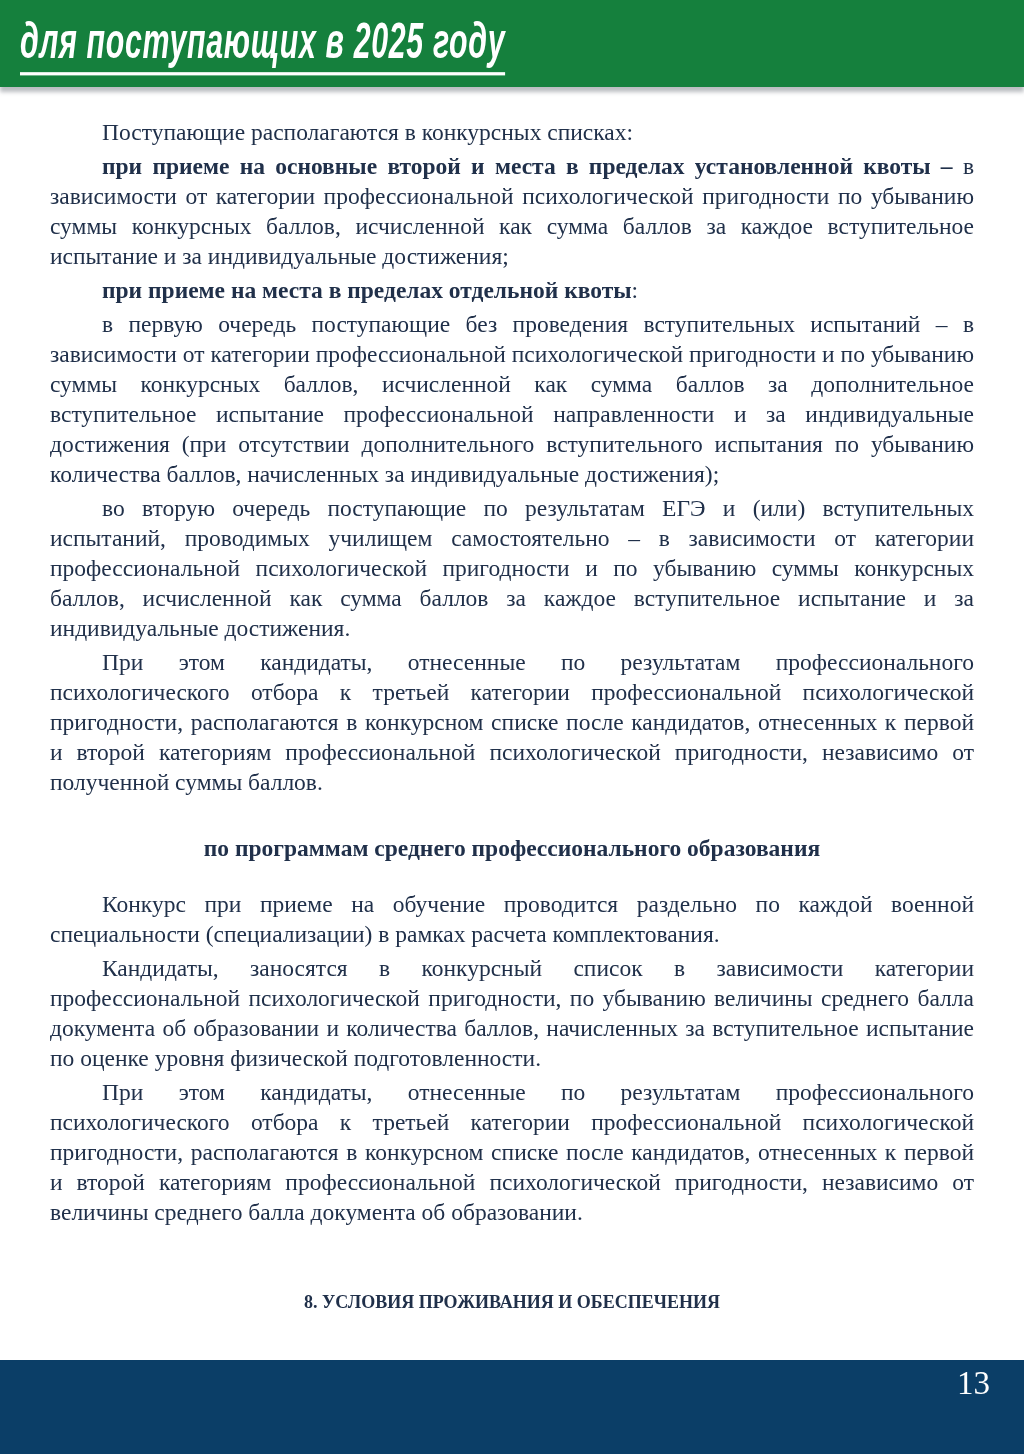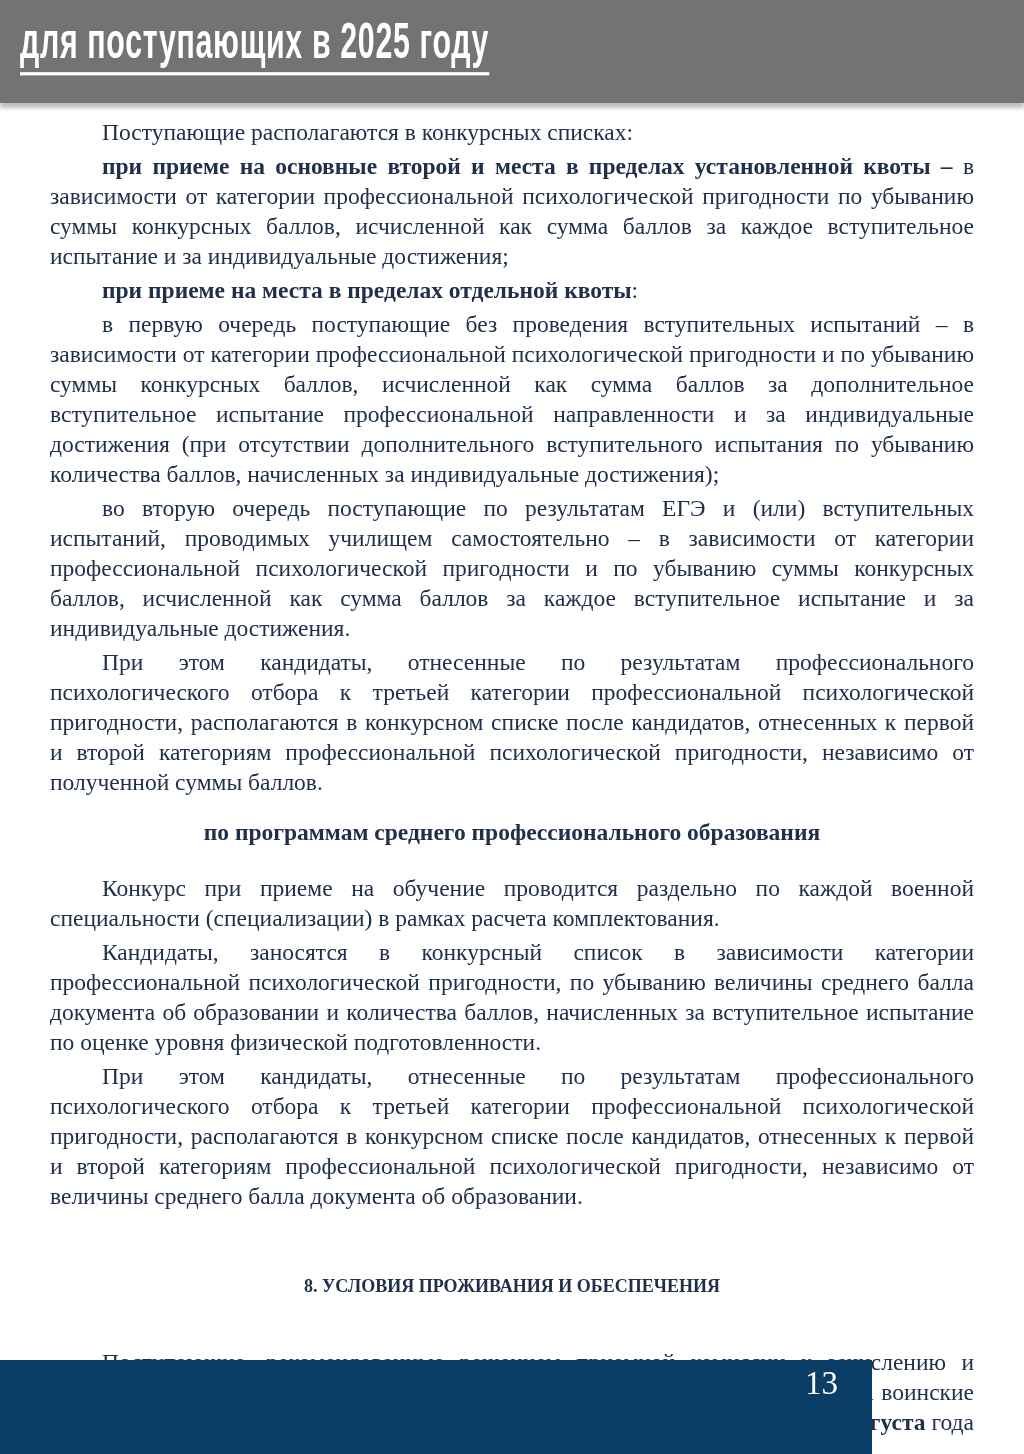--- a/index.html
+++ b/index.html
@@ -14,23 +14,24 @@
     overflow: hidden;
     font-family: "Liberation Serif", serif;
   }
 
   
   .banner {
     position: absolute;
     top: 0;
     left: 0;
     width: 1024px;
-    height: 103px;
-    background: #737373;
+    height: 87px;
+    background: #15803d;
     box-shadow: 0 5px 4px rgba(60, 70, 80, 0.35);
+    font-style: italic;
   }
   .banner-title {
     position: absolute;
     left: 20px;
     top: 16px;
     display: inline-block;
     color: #ffffff;
     font-family: "Liberation Sans", sans-serif;
     font-weight: 700;
     font-size: 46px;
@@ -56,21 +57,21 @@
   .para {
     margin: 4px;
     font-size: 23.5px;
     line-height: 30px;
     text-align: justify;
     text-indent: 52px;
     color: #20304a;
   }
   .para b { font-weight: 700; }
   .subheading {
-    margin: 20px 0 26px 0;
+    margin: 36px 0 26px 0;
     font-size: 23.5px;
     line-height: 30px;
     font-weight: 700;
     text-align: center;
     text-indent: 0;
     color: #20304a;
   }
   .heading {
     margin: 60px 0 46px 0;
     font-size: 18px;
@@ -79,21 +80,21 @@
     text-align: center;
     text-indent: 0;
     color: #20304a;
   }
 
   
   .footer {
     position: absolute;
     left: 0;
     bottom: 0;
-    width: 872px;
+    width: 1024px;
     height: 94px;
     background: #0b3e67;
     box-sizing: border-box;
     padding: 4px 34px 0 0;
     text-align: right;
   }
   .page-number {
     color: #ffffff;
     font-family: "Liberation Serif", serif;
     font-size: 33px;

